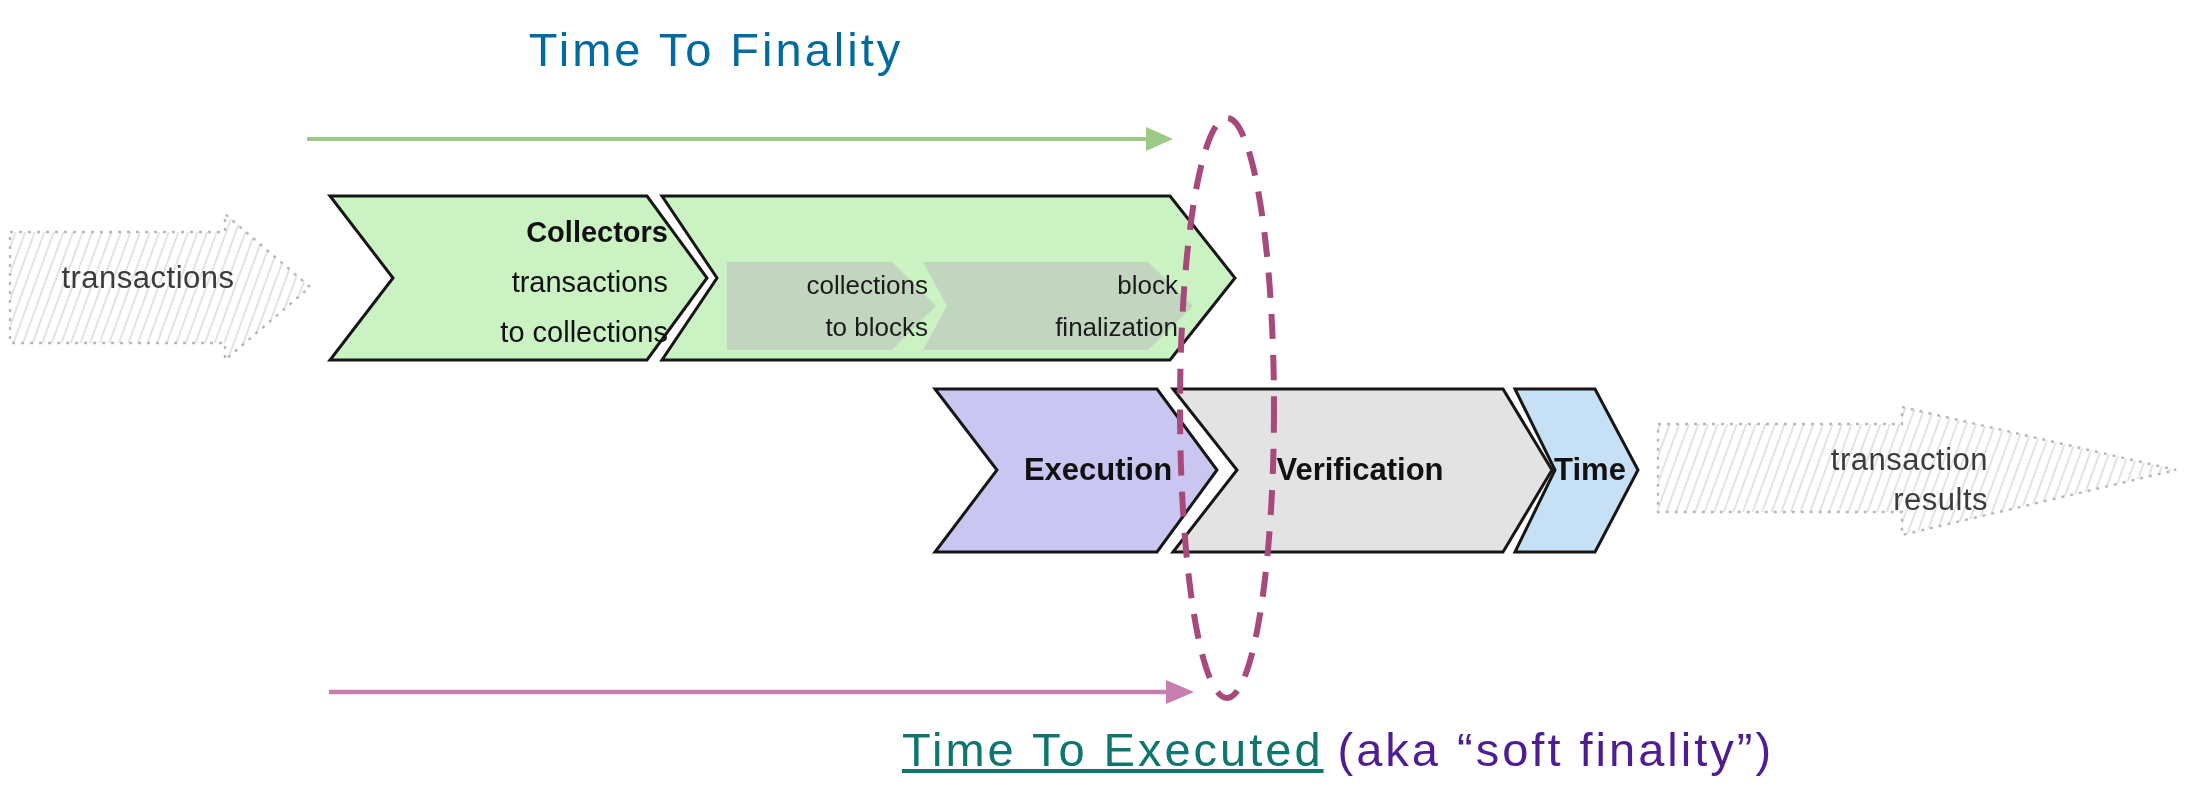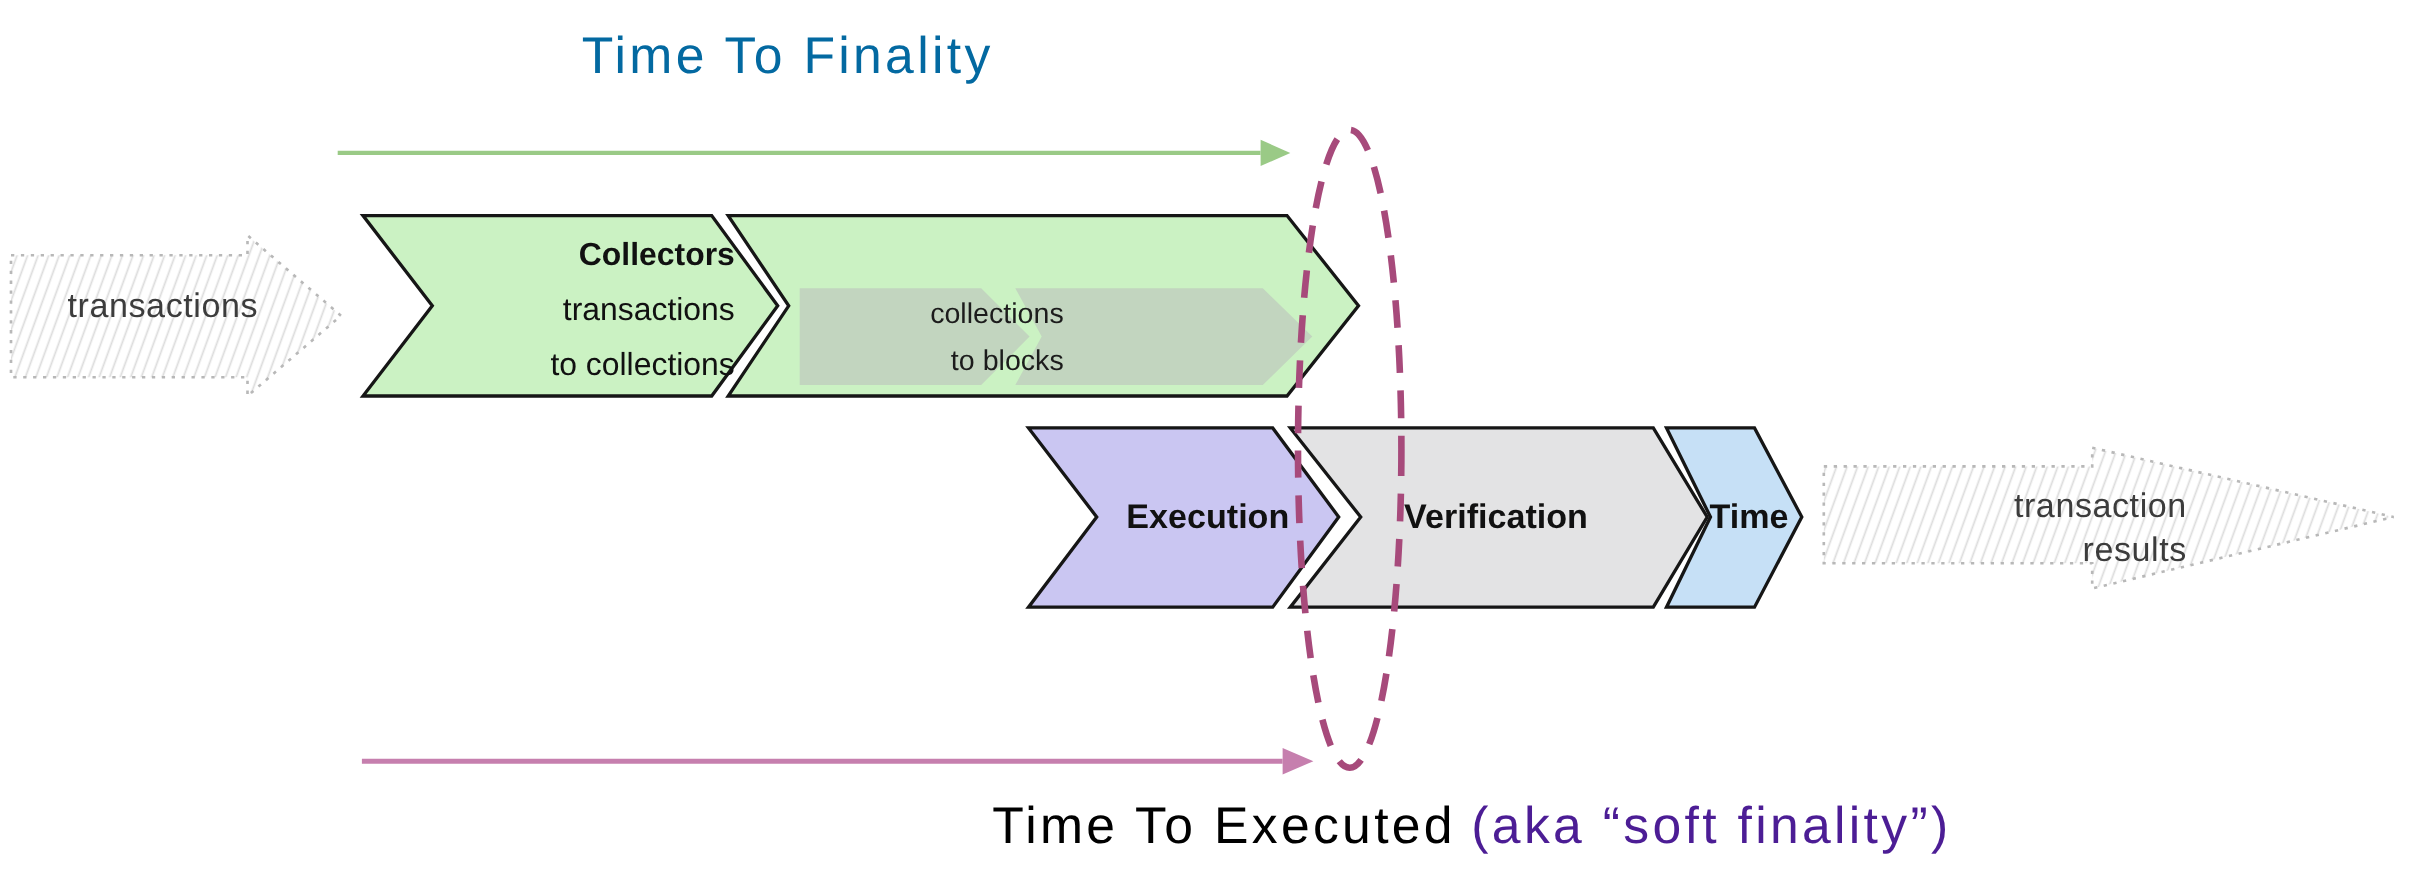--- a/index.html
+++ b/index.html
@@ -21,33 +21,33 @@
     font-size:47px;letter-spacing:3px;font-weight:500;
     color:#0369a1;text-align:center;
   }
   .stage-label{font-size:29px;line-height:50px;color:#111;}
   .sub-label{font-size:26px;line-height:42px;color:#1c1c1c;}
   .row2-label{font-size:31px;line-height:44px;font-weight:bold;color:#111;text-align:center;}
   .hand-label{font-size:31px;line-height:40px;color:#3c3c3c;letter-spacing:0.5px;}
 
   .collectors-text{left:368px;top:207px;width:300px;}
   .consensus-title{left:780px;top:206px;width:300px;font-weight:bold;line-height:44px;}
-  .sub1-text{left:728px;top:264px;width:200px;padding-left:39px;}
+  .sub1-text{left:728px;top:264px;width:200px;}
   .sub2-text{left:978px;top:264px;width:200px;}
   .execution-text{left:973px;top:448px;width:250px;}
   .verification-text{left:1235px;top:448px;width:250px;}
   .seal-text{left:1540px;top:448px;width:100px;}
   .transactions-text{left:18px;top:258px;width:260px;text-align:center;}
   .results-text{left:1688px;top:428px;width:300px;text-align:right;margin-top:12px;}
 
   .executed-row{
     left:902px;top:722px;width:1200px;
     font-size:47px;letter-spacing:3px;white-space:nowrap;
   }
-  .executed-main{color:#000000;font-weight:500;}
+  .executed-main{color:#0f766e;font-weight:500;text-decoration:underline;}
   .executed-note{color:#4c1d95;font-weight:400;margin-left:14px;}
 </style>
 </head>
 <body>
 
 <div class="canvas">
 
   <svg width="2194" height="806" viewBox="0 0 2194 806">
     <defs>
       <pattern id="hatch" width="9" height="9" patternUnits="userSpaceOnUse" patternTransform="rotate(20)">
@@ -88,20 +88,22 @@
   <div class="txt stage-label center collectors-text">
     <div class="b">Collectors</div>
     <div class="preline">transactions
 to collections</div>
   </div>
 
 
   <div class="txt sub-label center preline sub1-text">collections
 to blocks</div>
 
+  <div class="txt sub-label center preline sub2-text">block
+finalization</div>
 
   <div class="txt row2-label execution-text">Execution</div>
 
   <div class="txt row2-label verification-text">Verification</div>
 
   <div class="txt row2-label seal-text">Time</div>
 
   <div class="txt hand-label preline results-text">transaction
 results</div>
 

